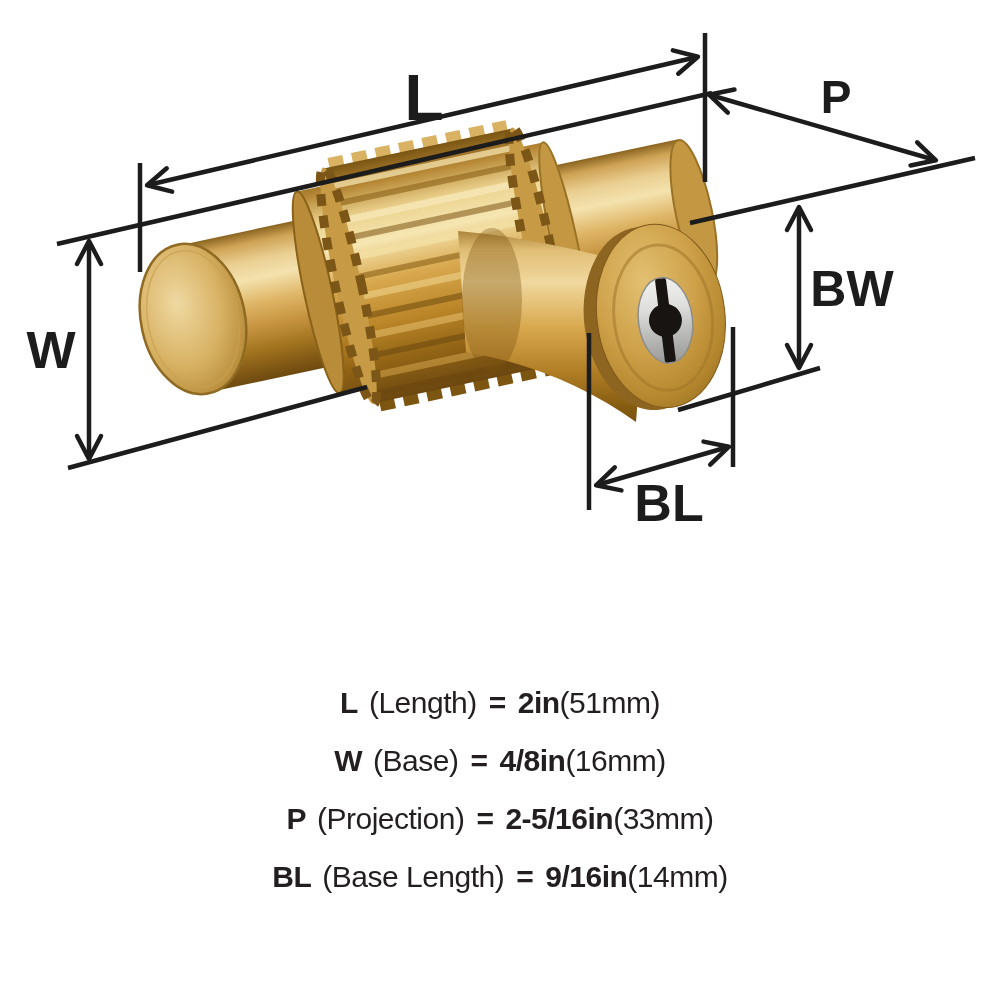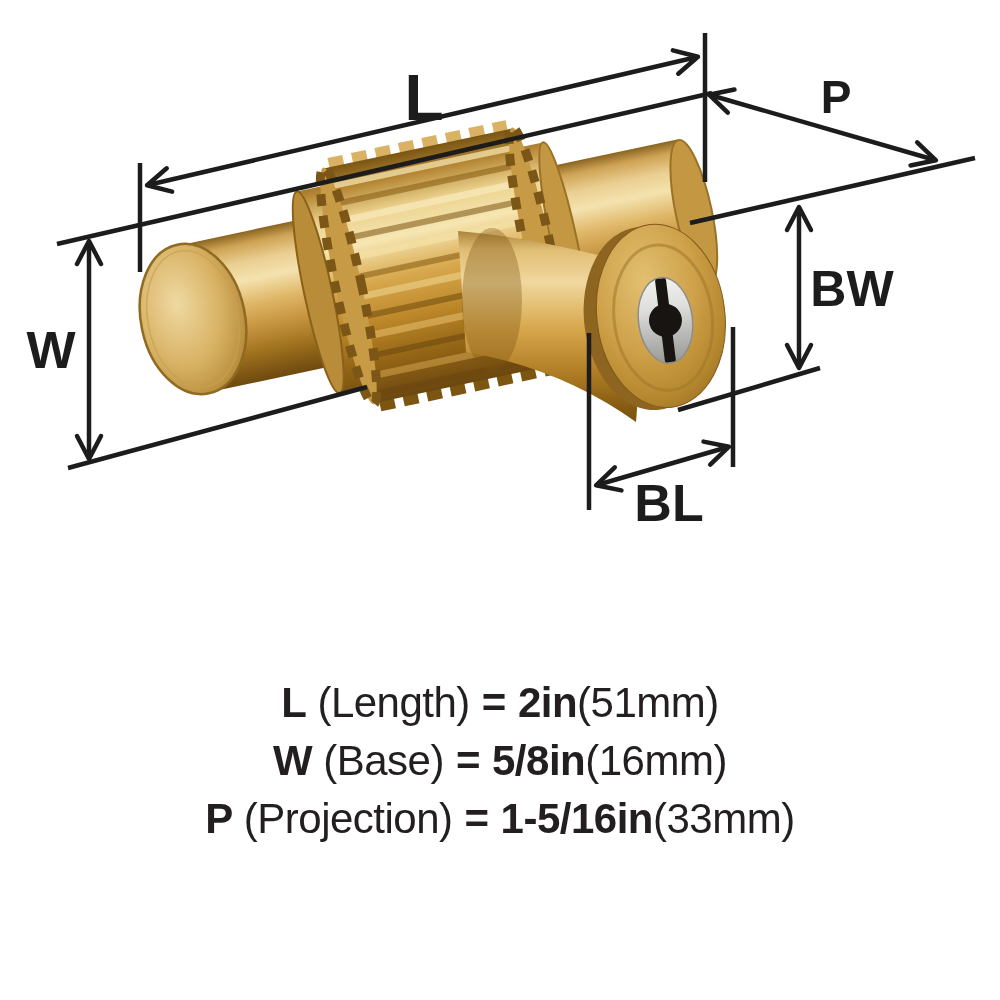--- a/index.html
+++ b/index.html
@@ -17,21 +17,21 @@
     fill:#1c1c1c;
     font-family:"Liberation Sans", sans-serif;
     font-weight:bold;
     text-anchor:middle;
   }
   #spec-block{
     position:absolute;
     left:0;right:0;top:674px;
     text-align:center;
     color:#231f20;
-    font-size:42px;
+    font-size:30px;
     line-height:58px;
     letter-spacing:-0.5px;
     white-space:nowrap;
   }
   .spec-row span{display:inline;}
   .spec-abbr{font-weight:bold;margin-right:11px;}
   .spec-name{font-weight:400;margin-right:12px;}
   .spec-equals{font-weight:bold;margin-right:12px;}
   .spec-value{font-weight:bold;}
   .spec-metric{font-weight:400;}
@@ -180,17 +180,18 @@
       <text class="dimlabel" x="424" y="120" font-size="64">L</text>
       <text class="dimlabel" x="836" y="113" font-size="46">P</text>
       <text class="dimlabel" x="51" y="368" font-size="52">W</text>
       <text class="dimlabel" x="852" y="306" font-size="50">BW</text>
       <text class="dimlabel" x="669" y="521" font-size="52">BL</text>
     </g>
   </svg>
 
   <div id="spec-block">
     <div class="spec-row"><span class="spec-abbr">L</span><span class="spec-name">(Length)</span><span class="spec-equals">=</span><span class="spec-value">2in</span><span class="spec-metric">(51mm)</span></div>
-    <div class="spec-row"><span class="spec-abbr">W</span><span class="spec-name">(Base)</span><span class="spec-equals">=</span><span class="spec-value">5/8in</span><span class="spec-metric">(16mm)</span></div>
-    <div class="spec-row"><span class="spec-abbr">P</span><span class="spec-name">(Projection)</span><span class="spec-equals">=</span><span class="spec-value">1-5/16in</span><span class="spec-metric">(33mm)</span></div>
+    <div class="spec-row"><span class="spec-abbr">W</span><span class="spec-name">(Base)</span><span class="spec-equals">=</span><span class="spec-value">4/8in</span><span class="spec-metric">(16mm)</span></div>
+    <div class="spec-row"><span class="spec-abbr">P</span><span class="spec-name">(Projection)</span><span class="spec-equals">=</span><span class="spec-value">2-5/16in</span><span class="spec-metric">(33mm)</span></div>
+    <div class="spec-row"><span class="spec-abbr">BL</span><span class="spec-name">(Base Length)</span><span class="spec-equals">=</span><span class="spec-value">9/16in</span><span class="spec-metric">(14mm)</span></div>
   </div>
 
 </div>
 
 </body></html>

